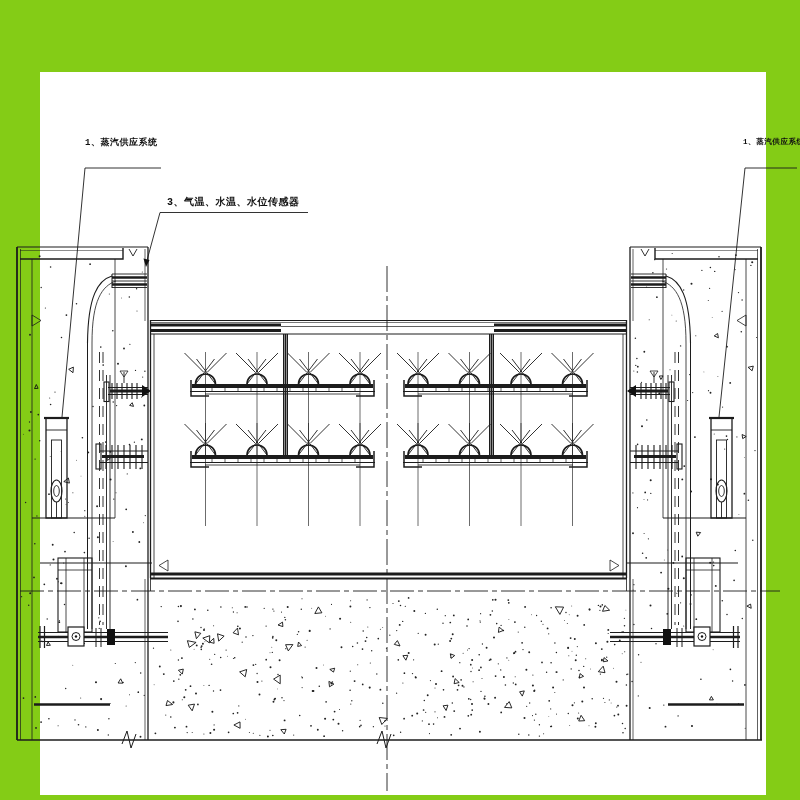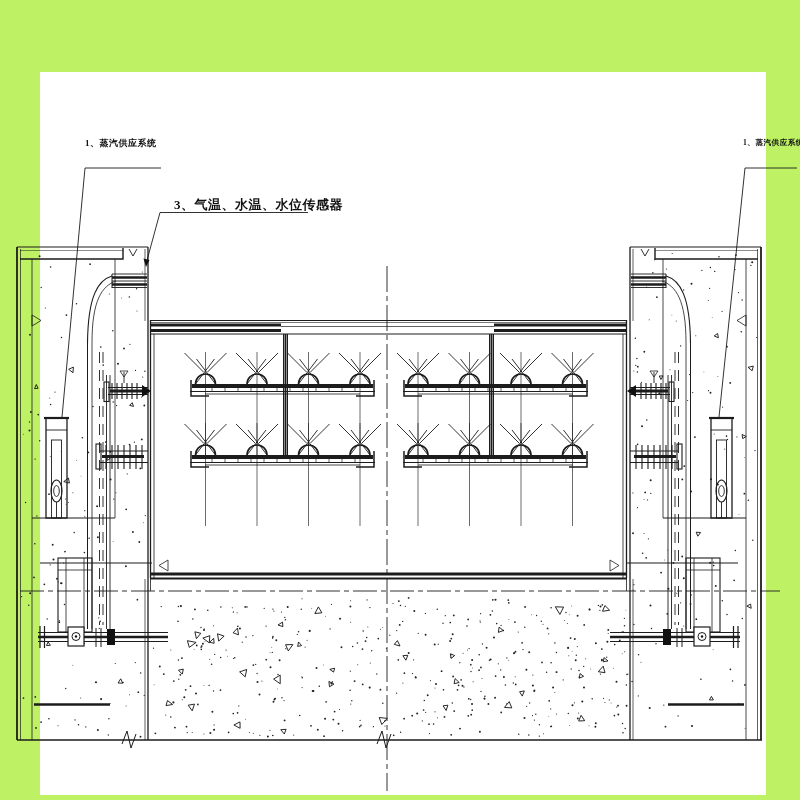--- a/index.html
+++ b/index.html
@@ -1,28 +1,28 @@
 <!DOCTYPE html>
 <html><head>
 <meta charset="utf-8">
 <style>
   html,body{margin:0;padding:0;}
   #stage{
     position:relative;width:800px;height:800px;overflow:hidden;
-    background:#bef264;
-    font-family:Liberation Serif, serif;
+    background:#84cc16;
+    font-family:Liberation Mono, monospace;
   }
   #paper{position:absolute;left:40px;top:72px;width:726px;height:723px;background:#ffffff;}
   #dwg{position:absolute;left:0;top:0;}
   .label{
     position:absolute;color:#111;font-weight:bold;white-space:nowrap;
     letter-spacing:0.5px;line-height:1;
   }
   #label-left{left:85px;top:139px;font-size:9px;}
-  #label-mid{left:174px;top:198px;font-size:13px;}
+  #label-mid{left:167px;top:198px;font-size:10px;}
   #label-right{left:743px;top:139px;font-size:7.6px;}
 </style>
 </head>
 <body>
 
 <div id="stage">
   <div id="paper"></div>
 
   <svg id="dwg" width="800" height="800" viewBox="0 0 800 800">
     <defs>

